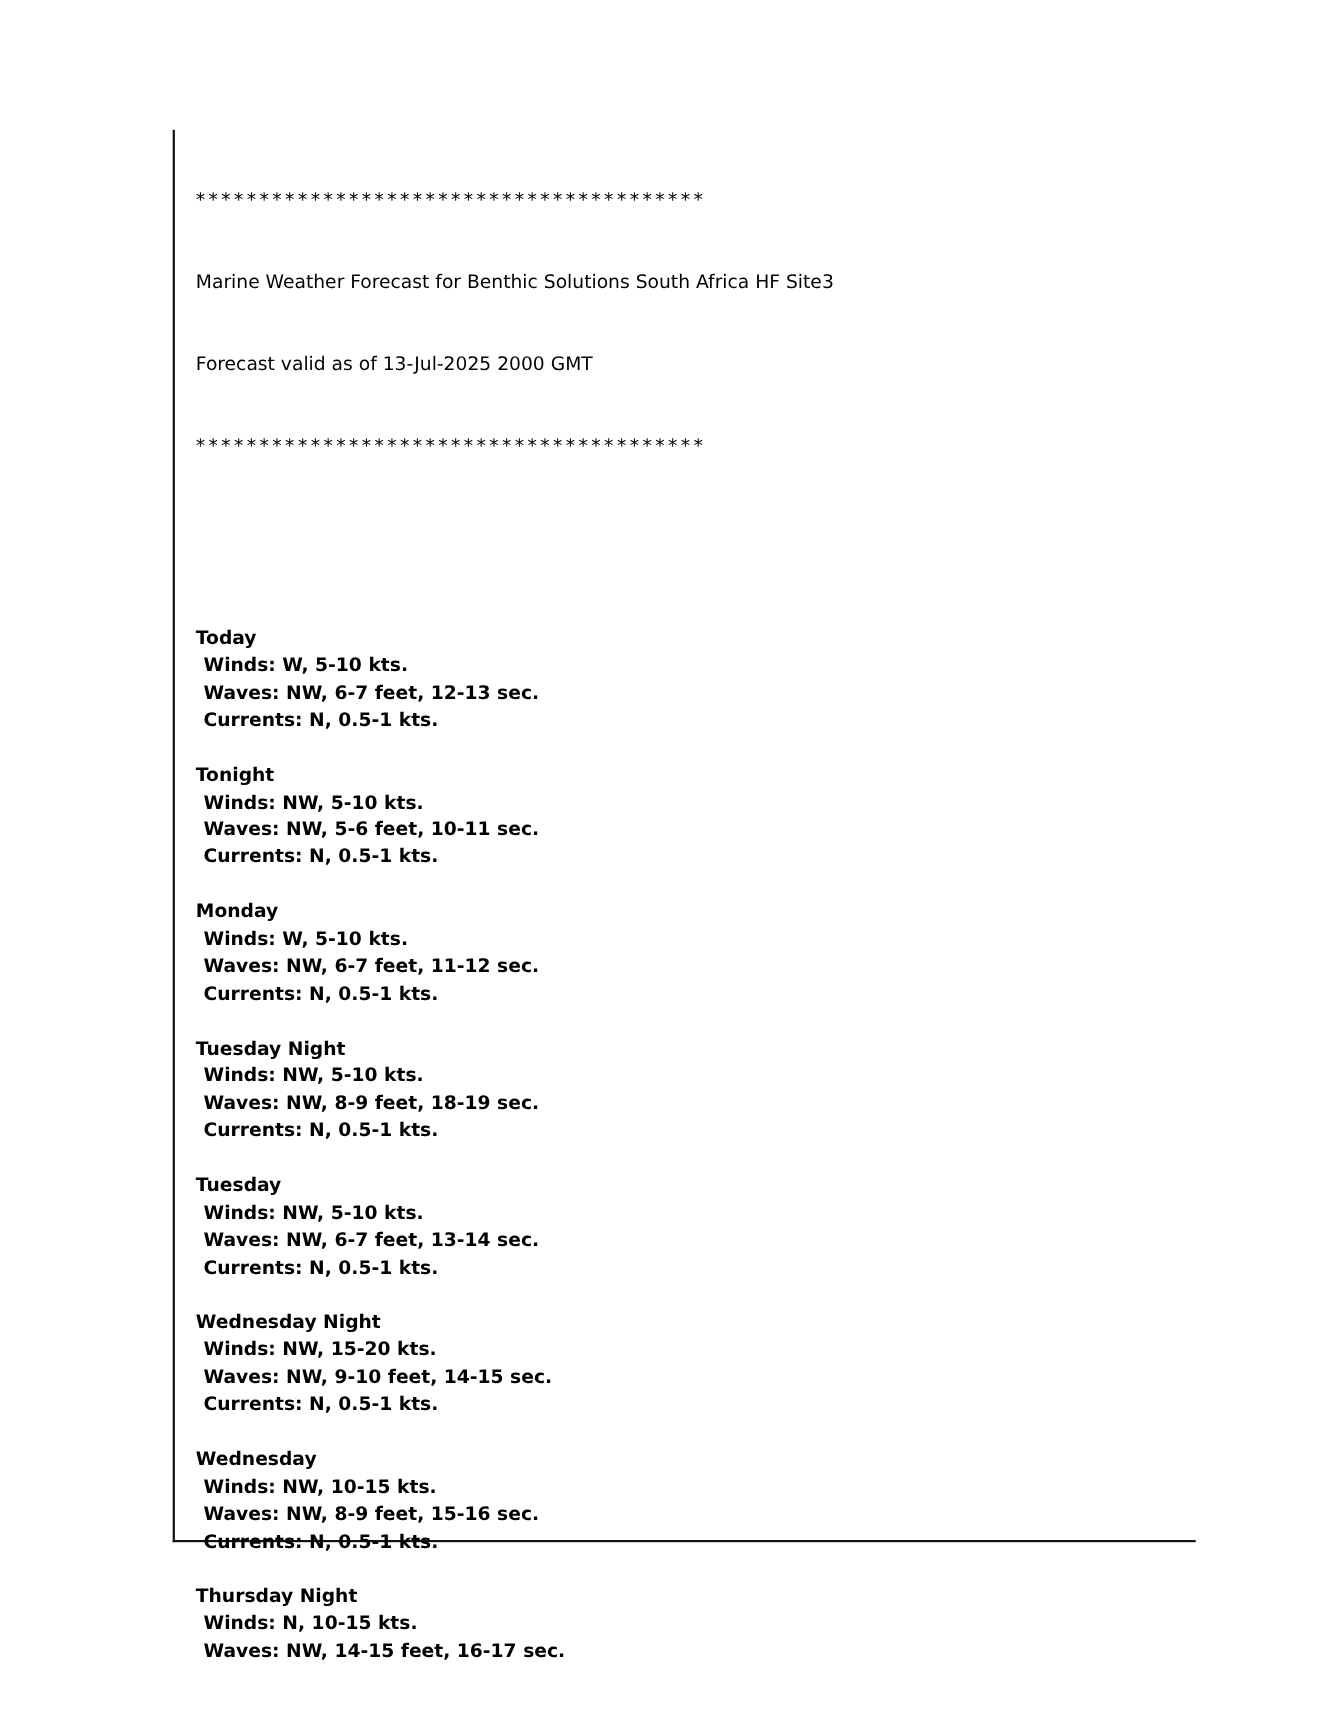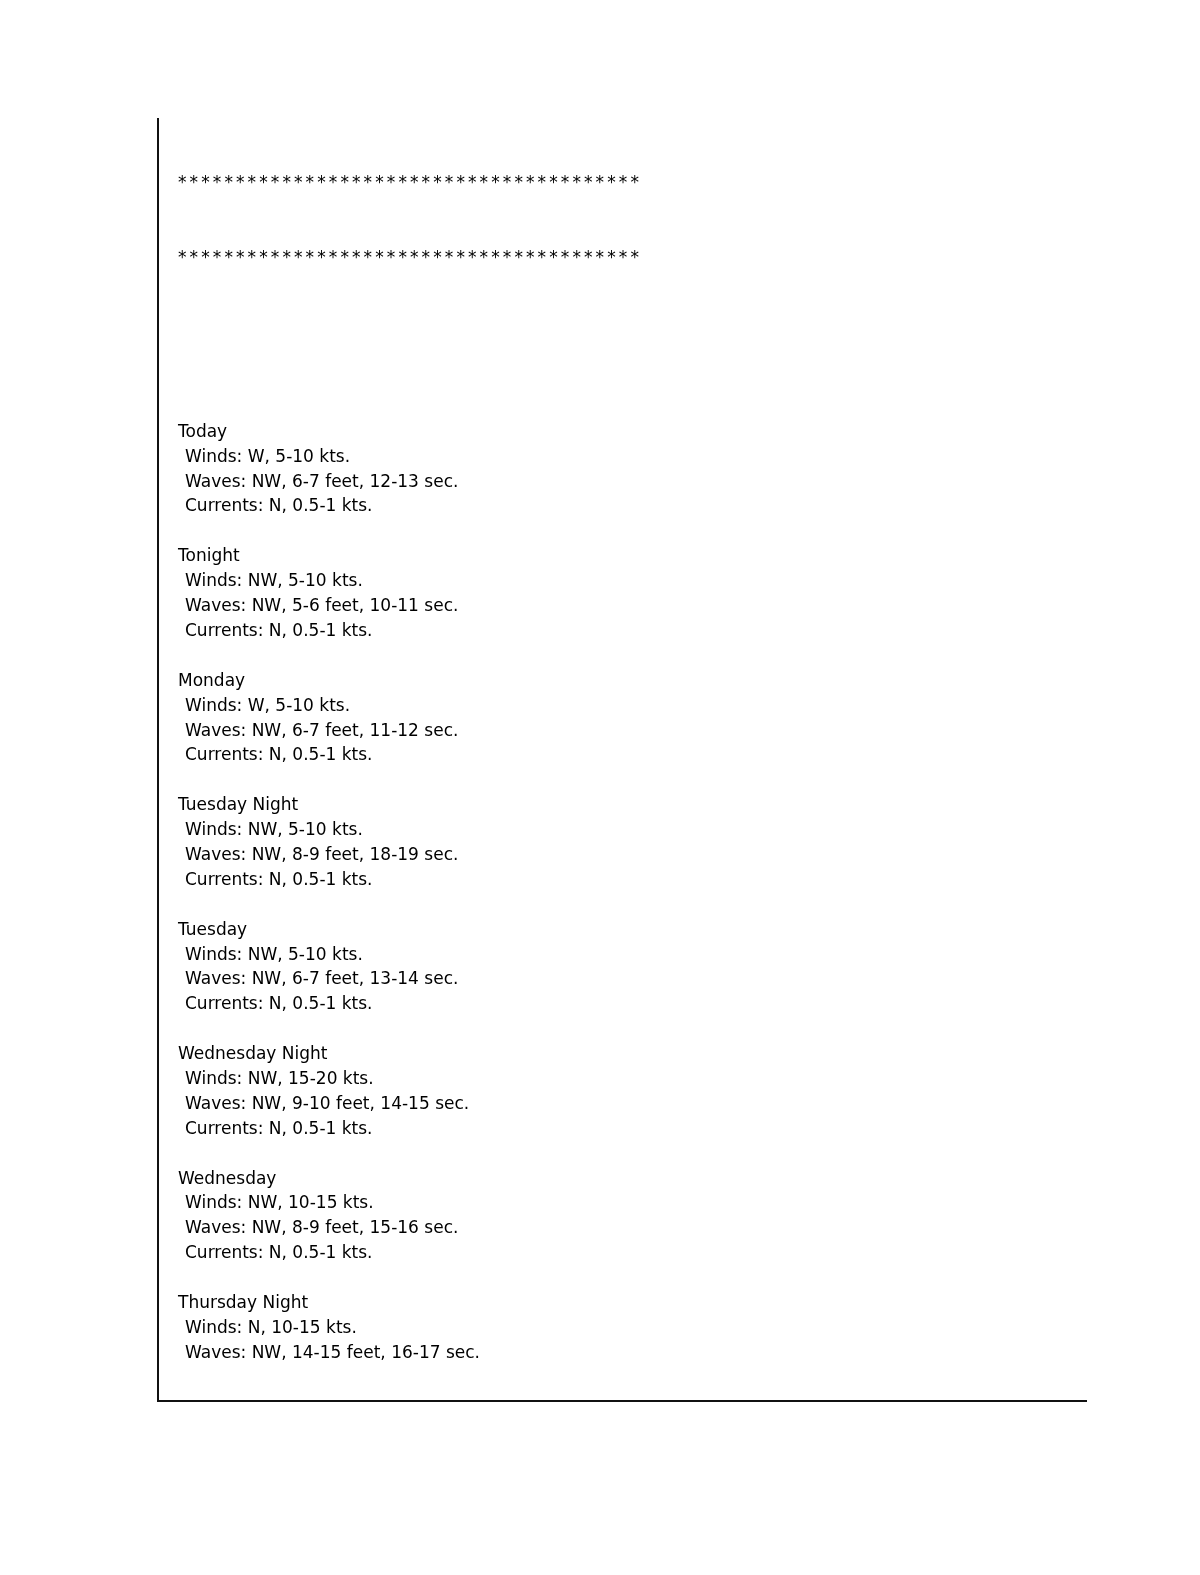--- a/index.html
+++ b/index.html
@@ -31,25 +31,27 @@
     top: 120px;
     width: 960px;
     font-size: 17px;
     line-height: 24.9px;
     white-space: pre;
   }
   .line { height: 24.9px; }
   .separator { letter-spacing: 3.1px; }
   .detail { padding-left: 7px; }
   .spacer { height: 24.9px; }
-  .period { margin-top: 24.9px; }
+  .period { margin-top: 24.9px; font-weight: bold; }
 </style>
 </head>
 <body>
 
 <div class="frame"></div>
 
 <div class="text-col">
   <div class="line separator">****************************************</div>
+  <div class="line">Marine Weather Forecast for Benthic Solutions South Africa HF Site3</div>
+  <div class="line">Forecast valid as of 13-Jul-2025 2000 GMT</div>
   <div class="line separator">****************************************</div>
   <div class="spacer"></div>
   <div id="periods"><section class="period"><div class="line">Today</div><div class="line detail">Winds: W, 5-10 kts.</div><div class="line detail">Waves: NW, 6-7 feet, 12-13 sec.</div><div class="line detail">Currents: N, 0.5-1 kts.</div></section><section class="period"><div class="line">Tonight</div><div class="line detail">Winds: NW, 5-10 kts.</div><div class="line detail">Waves: NW, 5-6 feet, 10-11 sec.</div><div class="line detail">Currents: N, 0.5-1 kts.</div></section><section class="period"><div class="line">Monday</div><div class="line detail">Winds: W, 5-10 kts.</div><div class="line detail">Waves: NW, 6-7 feet, 11-12 sec.</div><div class="line detail">Currents: N, 0.5-1 kts.</div></section><section class="period"><div class="line">Tuesday Night</div><div class="line detail">Winds: NW, 5-10 kts.</div><div class="line detail">Waves: NW, 8-9 feet, 18-19 sec.</div><div class="line detail">Currents: N, 0.5-1 kts.</div></section><section class="period"><div class="line">Tuesday</div><div class="line detail">Winds: NW, 5-10 kts.</div><div class="line detail">Waves: NW, 6-7 feet, 13-14 sec.</div><div class="line detail">Currents: N, 0.5-1 kts.</div></section><section class="period"><div class="line">Wednesday Night</div><div class="line detail">Winds: NW, 15-20 kts.</div><div class="line detail">Waves: NW, 9-10 feet, 14-15 sec.</div><div class="line detail">Currents: N, 0.5-1 kts.</div></section><section class="period"><div class="line">Wednesday</div><div class="line detail">Winds: NW, 10-15 kts.</div><div class="line detail">Waves: NW, 8-9 feet, 15-16 sec.</div><div class="line detail">Currents: N, 0.5-1 kts.</div></section><section class="period"><div class="line">Thursday Night</div><div class="line detail">Winds: N, 10-15 kts.</div><div class="line detail">Waves: NW, 14-15 feet, 16-17 sec.</div></section></div>
 </div>
 
 </body></html>

